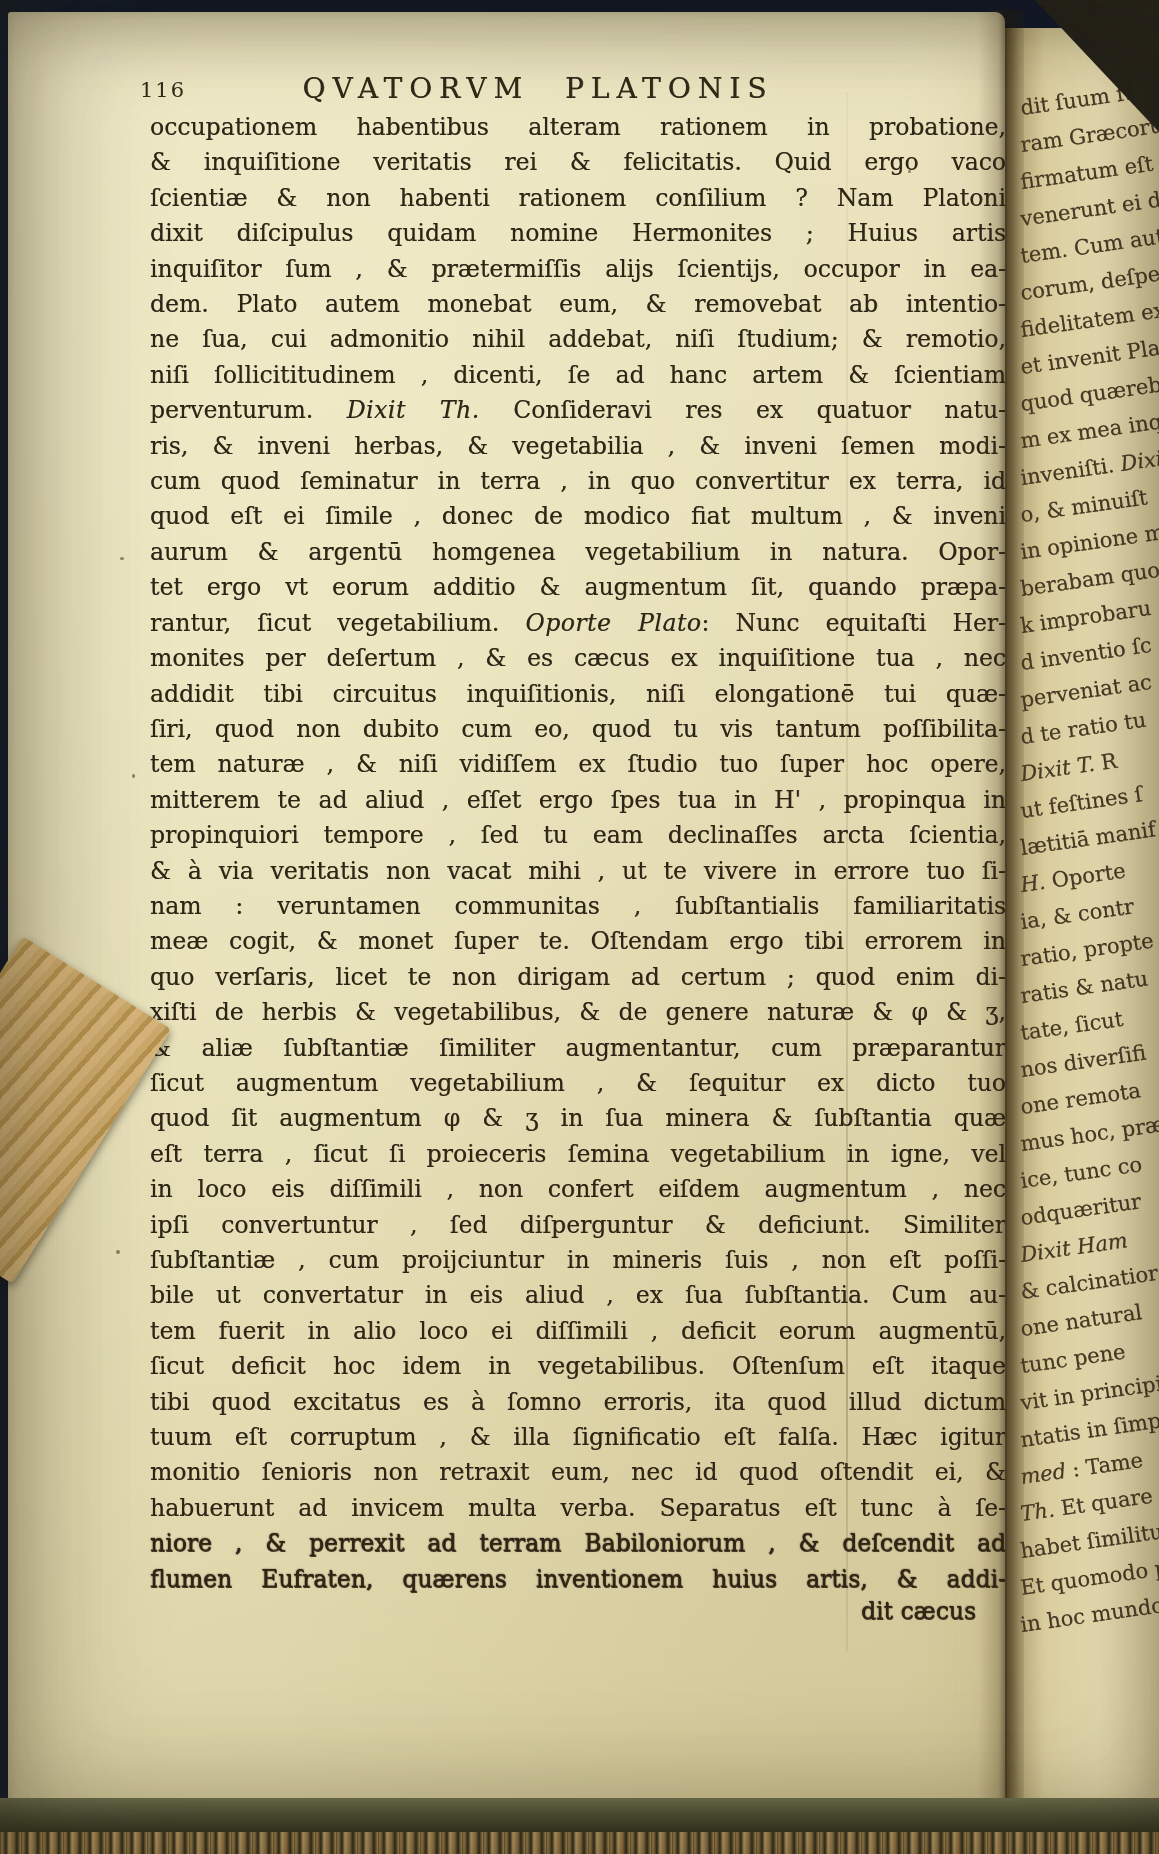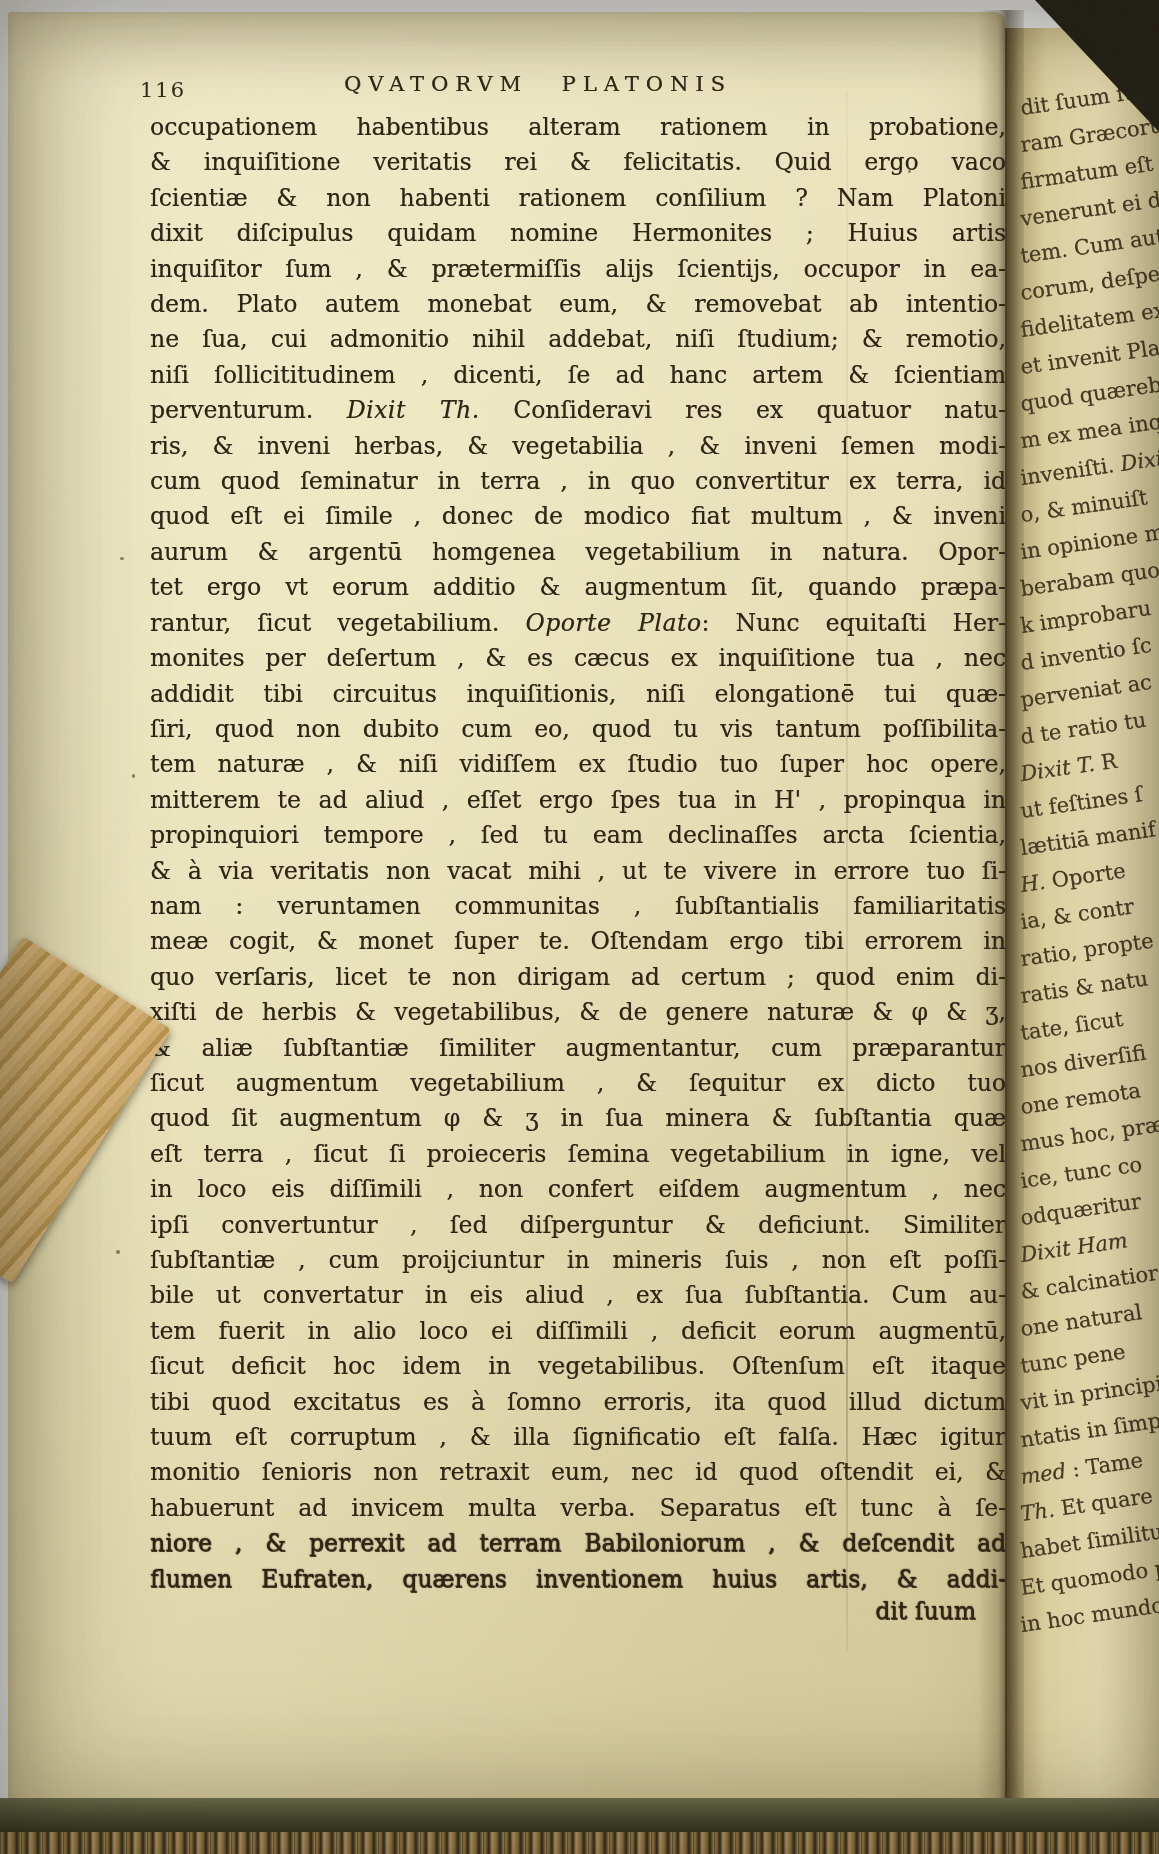--- a/index.html
+++ b/index.html
@@ -1,37 +1,37 @@
 <!DOCTYPE html>
 <html><head>
 <meta charset="utf-8">
 <style>
   html,body{margin:0;padding:0;background:#14120c;}
   .scene{
     position:relative;width:1159px;height:1854px;overflow:hidden;
-    background:#e5e5e5;
+    background:#0f172a;
     font-family:"DejaVu Serif", serif;
   }
   
   .main-page{
     position:absolute;left:8px;top:12px;width:997px;height:1800px;
     background:
       radial-gradient(ellipse at 30% 25%, rgba(255,252,225,.25), transparent 55%),
       radial-gradient(ellipse at 85% 80%, rgba(150,120,60,.12), transparent 50%),
       linear-gradient(165deg,#ece5c2 0%,#e8e1ba 38%,#e3dbb1 72%,#d8cfa2 100%);
     border-radius:3px 10px 2px 2px;
     box-shadow:inset 0 0 90px rgba(128,104,52,.28), inset 0 0 10px rgba(128,104,52,.22);
   }
   .page-number{
     position:absolute;left:132px;top:66px;
     font-size:21px;color:#332919;letter-spacing:2px;
   }
   .running-header{
     position:absolute;left:250px;top:60px;width:560px;text-align:center;
-    font-size:21px;color:#332919;letter-spacing:7px;word-spacing:20px;
+    font-size:28px;color:#332919;letter-spacing:7px;word-spacing:20px;
     text-shadow:.4px .4px .6px rgba(45,33,17,.65);
   }
   .body-text{
     position:absolute;left:142px;top:98px;width:856px;
     font-size:23.5px;line-height:35.4px;color:#2f2516;
     text-align:justify;
     text-shadow:.35px .4px .5px rgba(45,33,17,.55);
   }
   .bline{text-align:justify;text-align-last:justify;white-space:normal;}
   .bline i{font-style:italic;letter-spacing:.5px;}
@@ -144,21 +144,21 @@
         <div class="bline">bile ut convertatur in eis aliud , ex ſua ſubſtantia. Cum au-</div>
         <div class="bline">tem fuerit in alio loco ei diſſimili , deficit eorum augmentū,</div>
         <div class="bline">ſicut deficit hoc idem in vegetabilibus. Oſtenſum eſt itaque</div>
         <div class="bline">tibi quod excitatus es à ſomno erroris, ita quod illud dictum</div>
         <div class="bline">tuum eſt corruptum , &amp; illa ſignificatio eſt falſa. Hæc igitur</div>
         <div class="bline">monitio ſenioris non retraxit eum, nec id quod oſtendit ei, &amp;</div>
         <div class="bline">habuerunt ad invicem multa verba. Separatus eſt tunc à ſe-</div>
         <div class="bline">niore , &amp; perrexit ad terram Babiloniorum , &amp; deſcendit ad</div>
         <div class="bline">flumen Eufraten, quærens inventionem huius artis, &amp; addi-</div>
       </div>
-    <div class="catchword">dit ſuum</div>
+    <div class="catchword">dit cæcus</div>
     <div class="crease"></div>
     <div class="speck" style="left:112px;top:545px;width:4px;height:3px;"></div>
     <div class="speck" style="left:124px;top:762px;width:3px;height:4px;"></div>
     <div class="speck" style="left:108px;top:1238px;width:4px;height:4px;"></div>
     <div class="speck" style="left:900px;top:158px;width:3px;height:3px;"></div>
   </div>
 
   <div class="gutter-shadow"></div>
 
   <div class="next-page">

